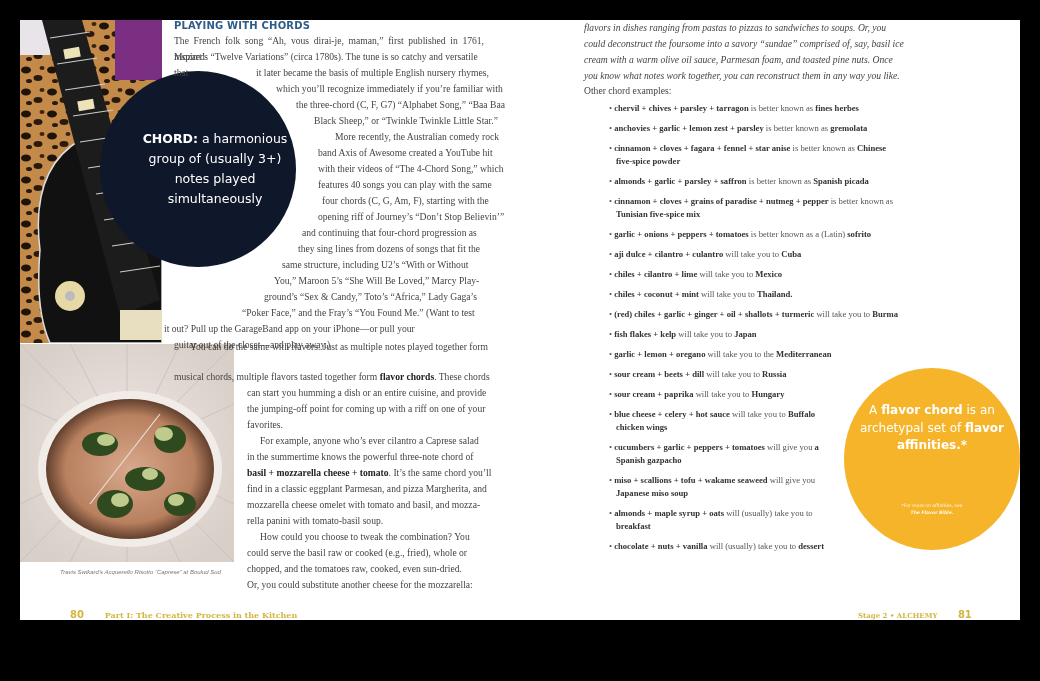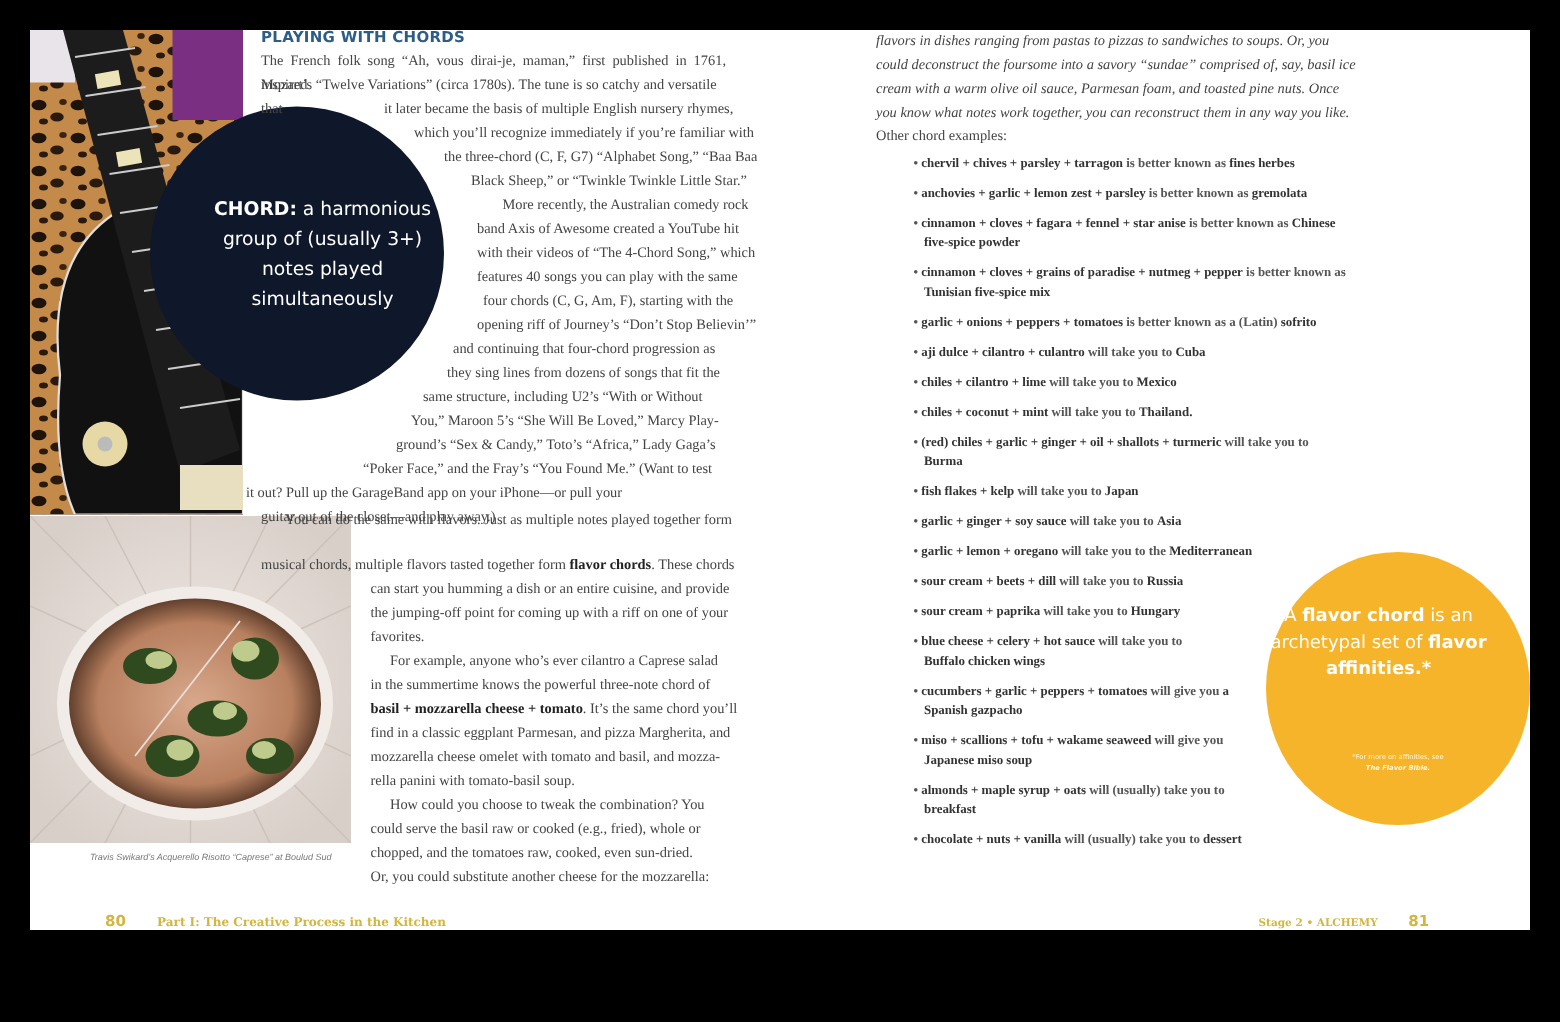--- a/index.html
+++ b/index.html
@@ -10,28 +10,28 @@
   .guitar { position: absolute; left: 0; top: 0; width: 142px; height: 323px; background: #5a3c20; overflow: hidden; }
   .guitar svg { display: block; }
   .food { position: absolute; left: 0; top: 324px; width: 214px; height: 218px; overflow: hidden; }
   .caption { position: absolute; left: 40px; top: 549px; font-family: "Liberation Sans", sans-serif; font-style: italic; font-size: 6px; color: #777; }
   .blue-circle { position: absolute; left: 80px; top: 51px; width: 196px; height: 196px; border-radius: 50%; background: #0f172a; display: flex; align-items: center; justify-content: center; text-align: center; color: #fff; font-family: "DejaVu Sans", sans-serif; font-size: 12.5px; line-height: 20px; }
   .blue-circle .inner { width: 170px; margin-left: 34px; }
   .heading { position: absolute; left: 154px; top: 0px; font-family: "DejaVu Sans", sans-serif; font-weight: bold; font-size: 10px; color: #2d5c86; letter-spacing: 0.2px; }
   .col { position: absolute; }
   .footer-left { position: absolute; left: 50px; top: 589px; font-family: "DejaVu Serif", serif; font-weight: bold; font-size: 8px; color: #d2b640; }
   .footer-left .num { font-family: "DejaVu Sans", sans-serif; font-size: 10px; margin-right: 18px; }
-  .footer-right { position: absolute; left: 819px; top: 589px; font-family: "DejaVu Serif", serif; font-weight: bold; font-size: 7px; color: #d2b640; }
+  .footer-right { position: absolute; left: 838px; top: 589px; font-family: "DejaVu Serif", serif; font-weight: bold; font-size: 7px; color: #d2b640; }
   .footer-right .num { font-family: "DejaVu Sans", sans-serif; font-size: 10px; margin-left: 18px; }
   .right-intro { position: absolute; left: 564px; top: 0px; width: 342px; font-style: italic; }
   .other { position: absolute; left: 564px; top: 63px; }
-  .bullets { position: absolute; left: 589px; top: 82px; width: 290px; list-style: none; margin: 0; padding: 0; font-weight: bold; }
+  .bullets { position: absolute; left: 589px; top: 82px; width: 290px; list-style: none; margin: 0; padding: 0; }
   .bullets li { font-family: "Liberation Serif", serif; font-size: 8.6px; line-height: 13px; color: #555; margin-bottom: 7px; padding-left: 7px; text-indent: -7px; }
   .bullets li b { color: #333; }
-  .yellow-circle { position: absolute; left: 824px; top: 348px; width: 176px; height: 182px; border-radius: 50%; background: #f6b42a; color: #fff; text-align: center; font-family: "DejaVu Sans", sans-serif; display:flex; flex-direction: column; justify-content:center;gap:41px; }
+  .yellow-circle { position: absolute; left: 824px; top: 348px; width: 176px; height: 182px; border-radius: 50%; background: #f6b42a; color: #fff; text-align: center; font-family: "DejaVu Sans", sans-serif; display:flex; flex-direction: column; align-items:center; justify-content:center;gap:41px; }
   .yellow-circle .big { font-size: 12px; line-height: 17.5px; width: 150px; }
   .yellow-circle .small { font-size: 4.5px; line-height: 7px; margin-top: 6px; color: #fff7df; }
 </style>
 </head>
 <body>
 
 <div class="spread">
 
   <div class="guitar">
     <svg width="142" height="323" viewBox="0 0 142 323">
@@ -180,28 +180,28 @@
     <p class="p">could deconstruct the foursome into a savory “sundae” comprised of, say, basil ice</p>
     <p class="p">cream with a warm olive oil sauce, Parmesan foam, and toasted pine nuts. Once</p>
     <p class="p">you know what notes work together, you can reconstruct them in any way you like.</p>
   </div>
   <p class="p other">Other chord examples:</p>
 
   <ul class="bullets">
     <li>• <b>chervil + chives + parsley + tarragon</b><span> is better known as </span><b>fines herbes</b></li>
     <li>• <b>anchovies + garlic + lemon zest + parsley</b><span> is better known as </span><b>gremolata</b></li>
     <li>• <b>cinnamon + cloves + fagara + fennel + star anise</b><span> is better known as </span><b>Chinese five-spice powder</b></li>
+    <li>• <b>almonds + garlic + parsley + saffron</b><span> is better known as </span><b>Spanish picada</b></li>
     <li>• <b>cinnamon + cloves + grains of paradise + nutmeg + pepper</b><span> is better known as </span><b>Tunisian five-spice mix</b></li>
     <li>• <b>garlic + onions + peppers + tomatoes</b><span> is better known as a (Latin) </span><b>sofrito</b></li>
     <li>• <b>aji dulce + cilantro + culantro</b><span> will take you to </span><b>Cuba</b></li>
     <li>• <b>chiles + cilantro + lime</b><span> will take you to </span><b>Mexico</b></li>
     <li>• <b>chiles + coconut + mint</b><span> will take you to </span><b>Thailand.</b></li>
     <li>• <b>(red) chiles + garlic + ginger + oil + shallots + turmeric</b><span> will take you to </span><b>Burma</b></li>
     <li>• <b>fish flakes + kelp</b><span> will take you to </span><b>Japan</b></li>
-    <li>• <b>garlic + ginger + soy sauce</b><span> will take you to </span><b>Asia</b></li>
     <li>• <b>garlic + lemon + oregano</b><span> will take you to the </span><b>Mediterranean</b></li>
     <li>• <b>sour cream + beets + dill</b><span> will take you to </span><b>Russia</b></li>
     <li>• <b>sour cream + paprika</b><span> will take you to </span><b>Hungary</b></li>
     <li style="width:200px">• <b>blue cheese + celery + hot sauce</b><span> will take you to </span><b>Buffalo chicken wings</b></li>
     <li style="width:220px">• <b>cucumbers + garlic + peppers + tomatoes</b><span> will give you </span><b>a Spanish gazpacho</b></li>
     <li style="width:228px">• <b>miso + scallions + tofu + wakame seaweed</b><span> will give you </span><b>Japanese miso soup</b></li>
     <li style="width:220px">• <b>almonds + maple syrup + oats</b><span> will (usually) take you to </span><b>breakfast</b></li>
     <li>• <b>chocolate + nuts + vanilla</b><span> will (usually) take you to </span><b>dessert</b></li>
   </ul>
 

